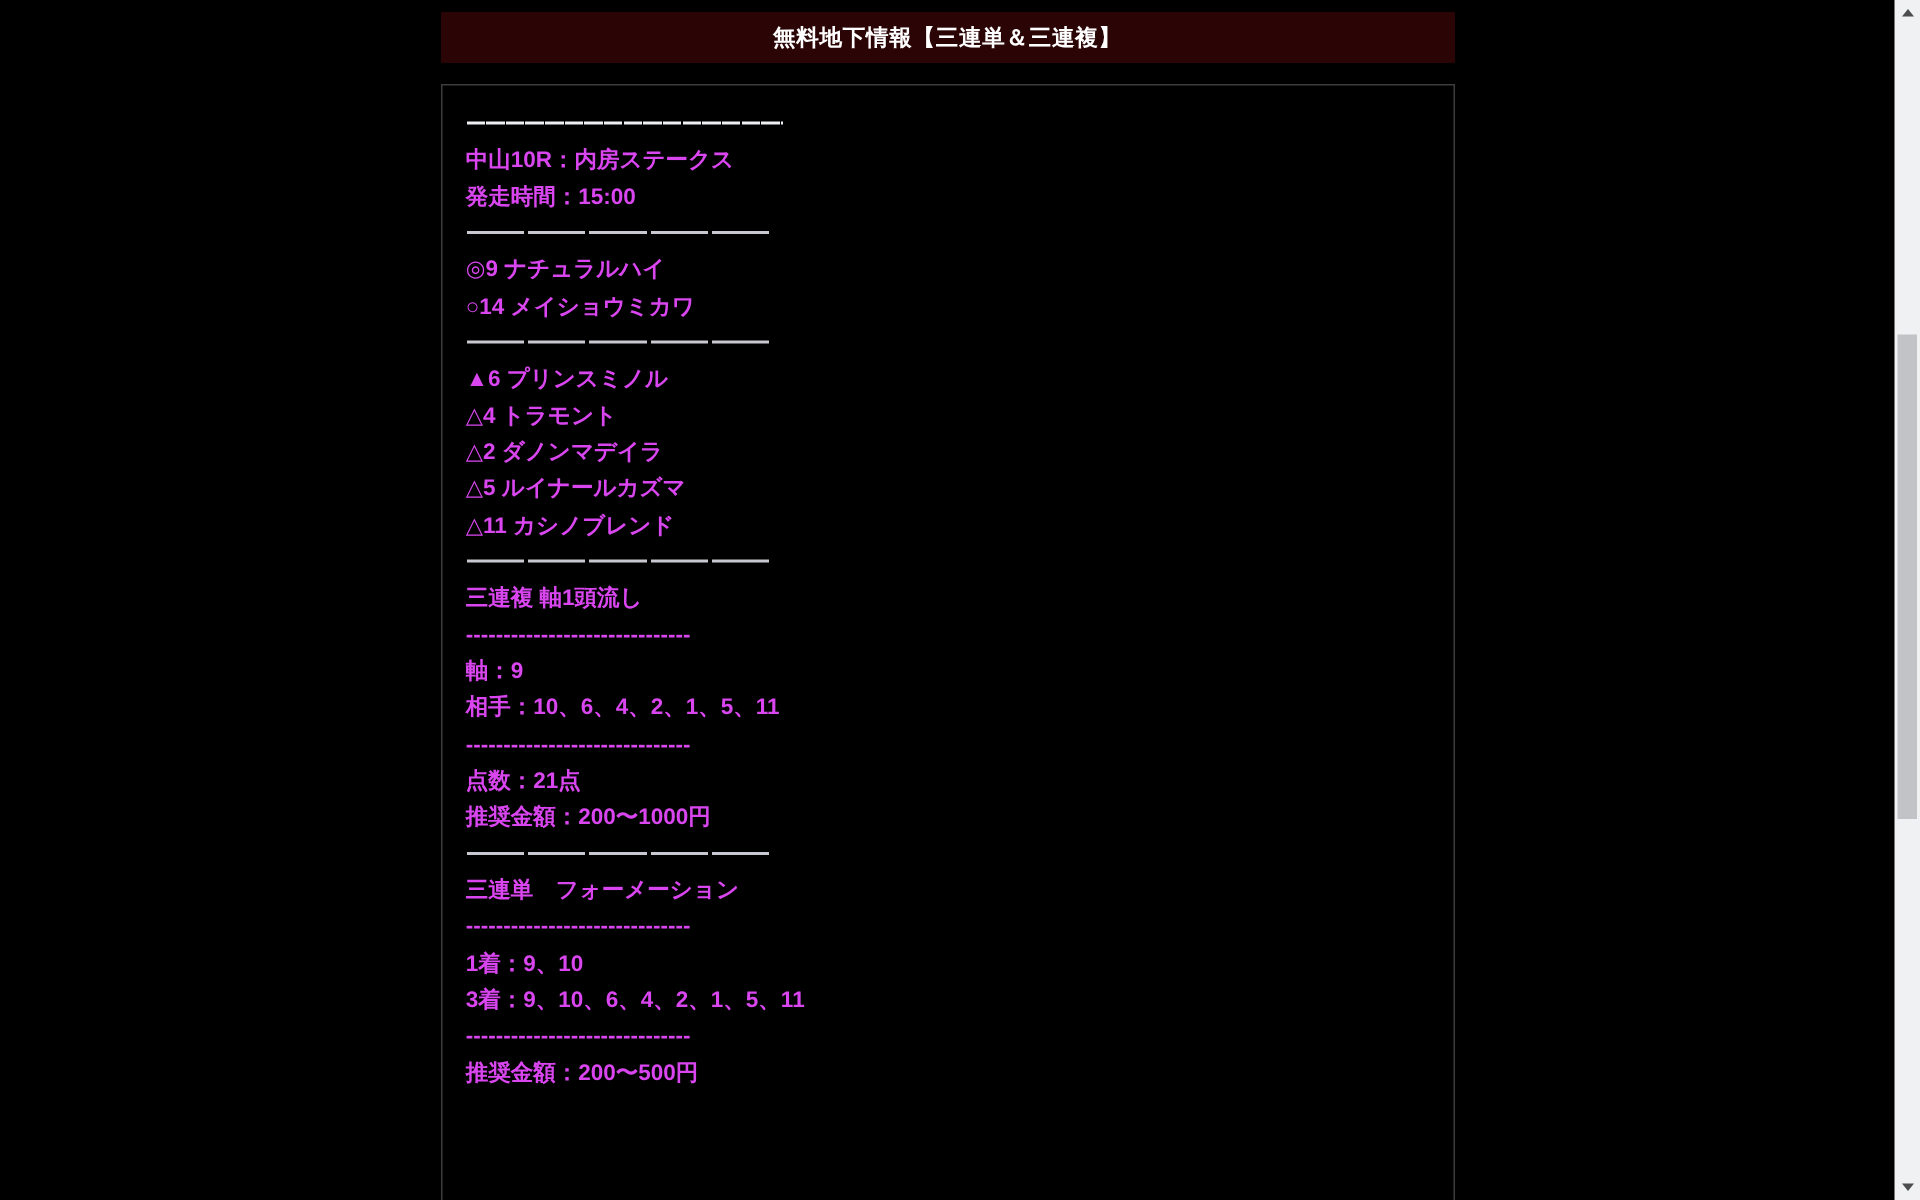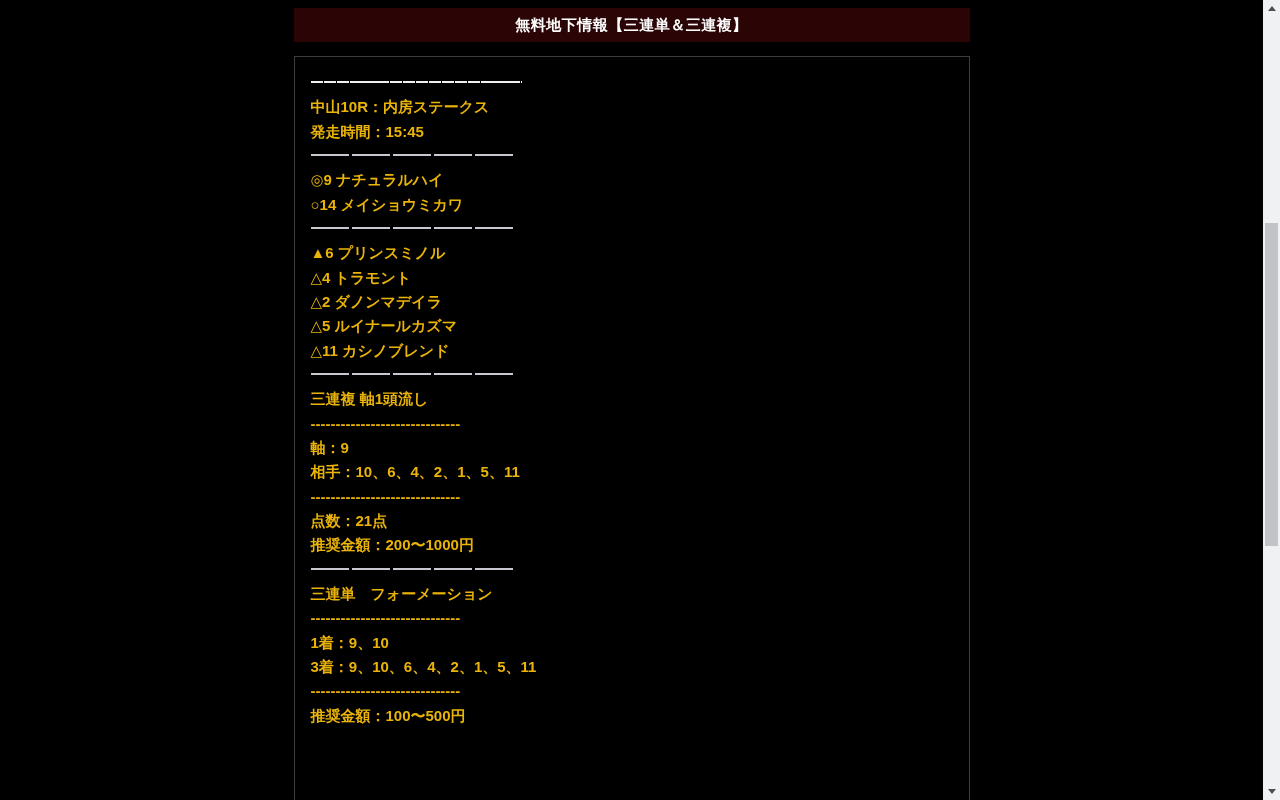--- a/index.html
+++ b/index.html
@@ -40,21 +40,21 @@
     border: 1px solid #3d3d3d;
     background: #000;
     padding: 14px 16px 30px 16px;
   }
   .line {
     position: relative;
     height: 24.33px;
     line-height: 24.33px;
     font-size: 15px;
     font-weight: bold;
-    color: #eab308;
+    color: #d946ef;
     white-space: pre;
   }
   .line.divider_solid::after {
     content: "";
     position: absolute;
     left: 0;
     top: 10px;
     width: 211px;
     height: 2px;
     background: repeating-linear-gradient(90deg,
@@ -119,21 +119,21 @@
   <div class="main-col">
 
     <div class="banner">
       <span class="banner-title">無料地下情報【三連単＆三連複】</span>
     </div>
 
     <div class="tips-box">
       <div>
           <div class="line divider_solid"></div>
           <div class="line text">中山10R：内房ステークス</div>
-          <div class="line text">発走時間：15:45</div>
+          <div class="line text">発走時間：15:00</div>
           <div class="line divider_segmented"></div>
           <div class="line text">◎9 ナチュラルハイ</div>
           <div class="line text">○14 メイショウミカワ</div>
           <div class="line divider_segmented"></div>
           <div class="line text">▲6 プリンスミノル</div>
           <div class="line text">△4 トラモント</div>
           <div class="line text">△2 ダノンマデイラ</div>
           <div class="line text">△5 ルイナールカズマ</div>
           <div class="line text">△11 カシノブレンド</div>
           <div class="line divider_segmented"></div>
@@ -143,21 +143,21 @@
           <div class="line text">相手：10、6、4、2、1、5、11</div>
           <div class="line text">------------------------------</div>
           <div class="line text">点数：21点</div>
           <div class="line text">推奨金額：200〜1000円</div>
           <div class="line divider_segmented"></div>
           <div class="line text">三連単　フォーメーション</div>
           <div class="line text">------------------------------</div>
           <div class="line text">1着：9、10</div>
           <div class="line text">3着：9、10、6、4、2、1、5、11</div>
           <div class="line text">------------------------------</div>
-          <div class="line text">推奨金額：100〜500円</div>
+          <div class="line text">推奨金額：200〜500円</div>
         </div>
     </div>
 
   </div>
 
   <div class="scrollbar">
     <div class="scroll-btn up">
       <div class="tri-up"></div>
     </div>
     <div class="scroll-thumb"></div>

